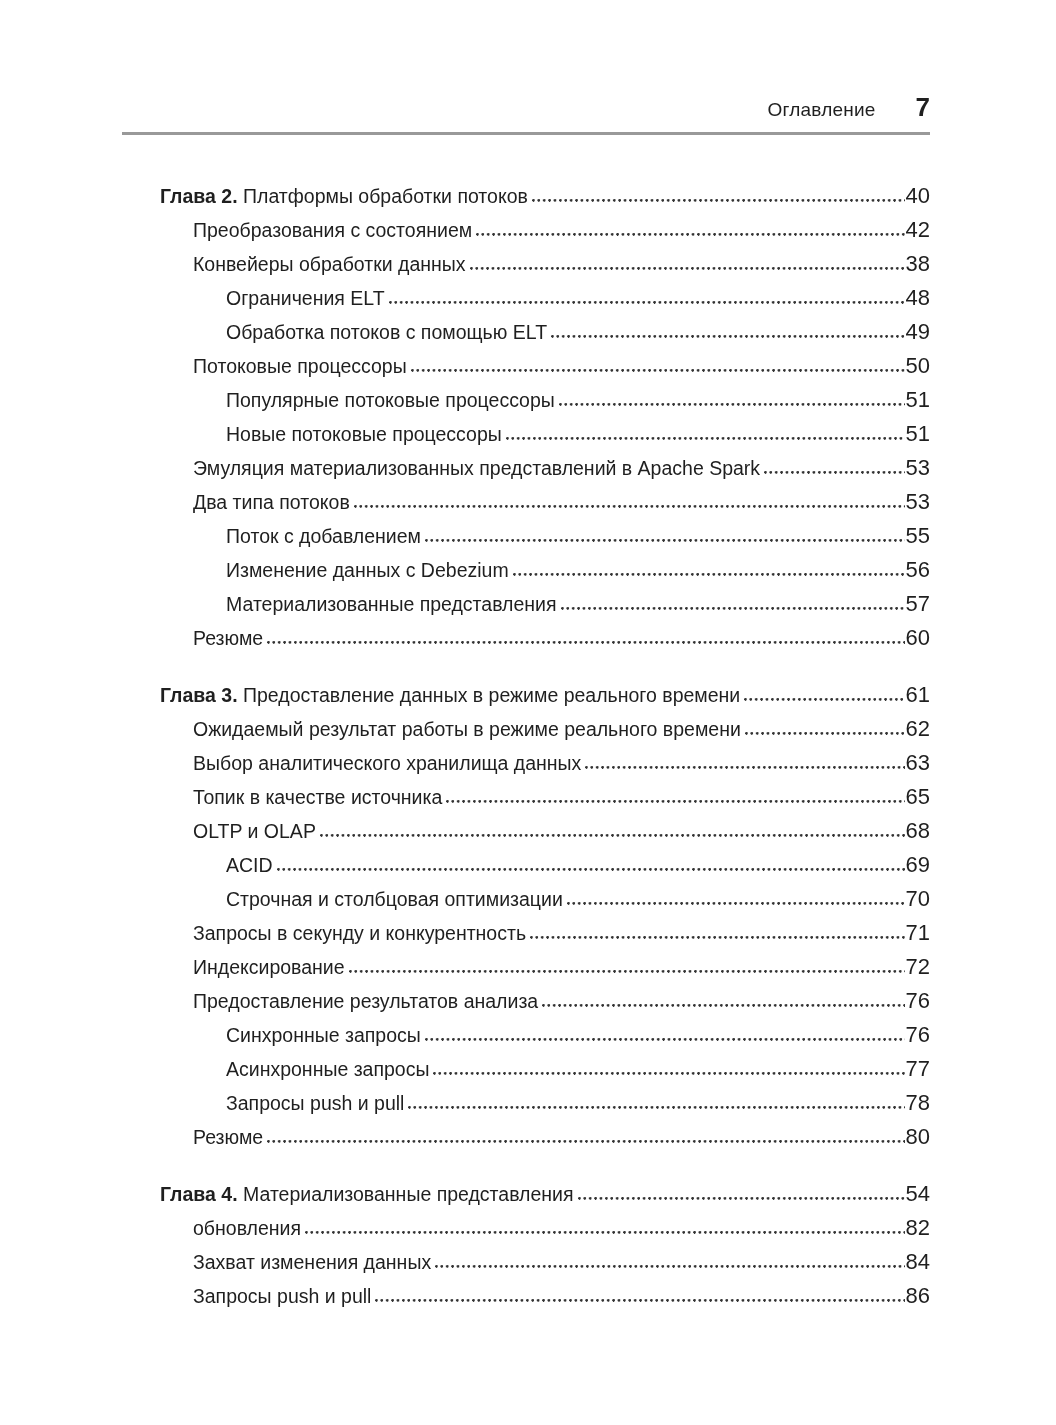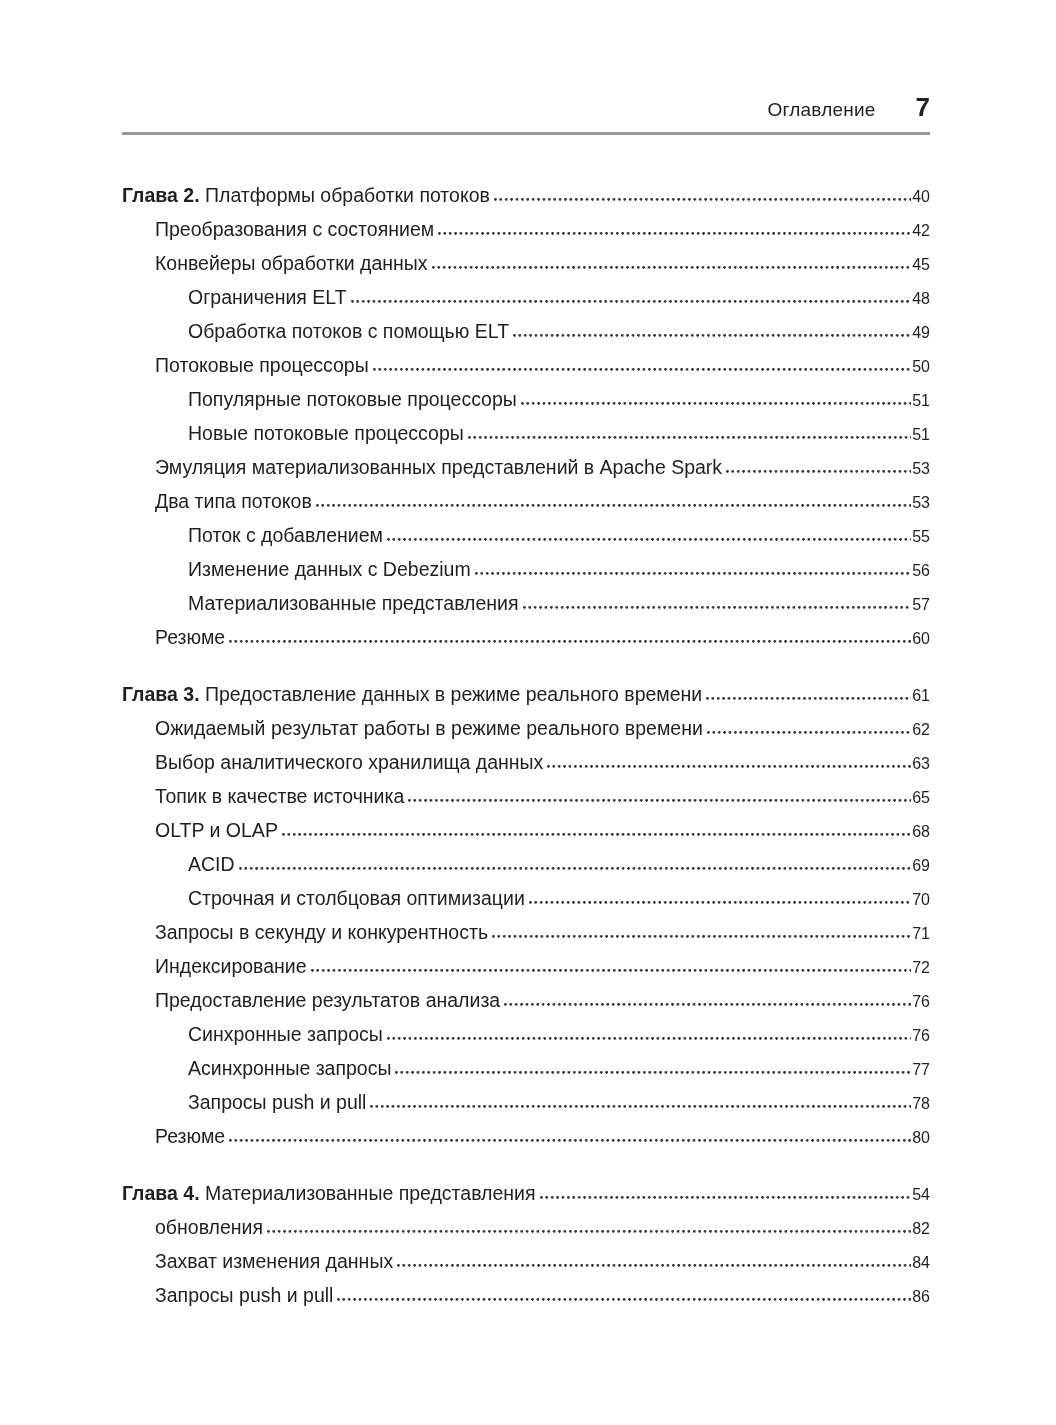--- a/index.html
+++ b/index.html
@@ -37,20 +37,21 @@
   }
   .rule {
     height: 3px;
     background: #999999;
   }
   .toc {
     margin-top: 44px;
   }
   .section {
     margin-top: 0;
+    margin-left: 38px;
   }
   .section + .section {
     margin-top: 23px;
   }
   .row {
     display: flex;
     align-items: baseline;
     line-height: 33px;
     font-size: 19.5px;
   }
@@ -76,21 +77,21 @@
     left: 4px;
     right: 1px;
     bottom: 1px;
     height: 3px;
     background-image: radial-gradient(circle at 1.4px 1.4px, #333333 1.15px, rgba(0,0,0,0) 1.5px);
     background-size: 5.4px 3px;
     background-repeat: repeat-x;
   }
   .pagenum {
     white-space: nowrap;
-    font-size: 16px;
+    font-size: 22px;
   }
   .wrap-first .entry-label {
     white-space: normal;
   }
 </style>
 </head>
 <body>
 
 <div class="page">
   <div class="header-row">
@@ -108,21 +109,21 @@
           <span class="pagenum">40</span>
         </div>
         <div class="row level-1">
           <span class="entry-label">Преобразования с состоянием</span>
           <span class="leader"></span>
           <span class="pagenum">42</span>
         </div>
         <div class="row level-1">
           <span class="entry-label">Конвейеры обработки данных</span>
           <span class="leader"></span>
-          <span class="pagenum">45</span>
+          <span class="pagenum">38</span>
         </div>
         <div class="row level-2">
           <span class="entry-label">Ограничения ELT</span>
           <span class="leader"></span>
           <span class="pagenum">48</span>
         </div>
         <div class="row level-2">
           <span class="entry-label">Обработка потоков с помощью ELT</span>
           <span class="leader"></span>
           <span class="pagenum">49</span>

